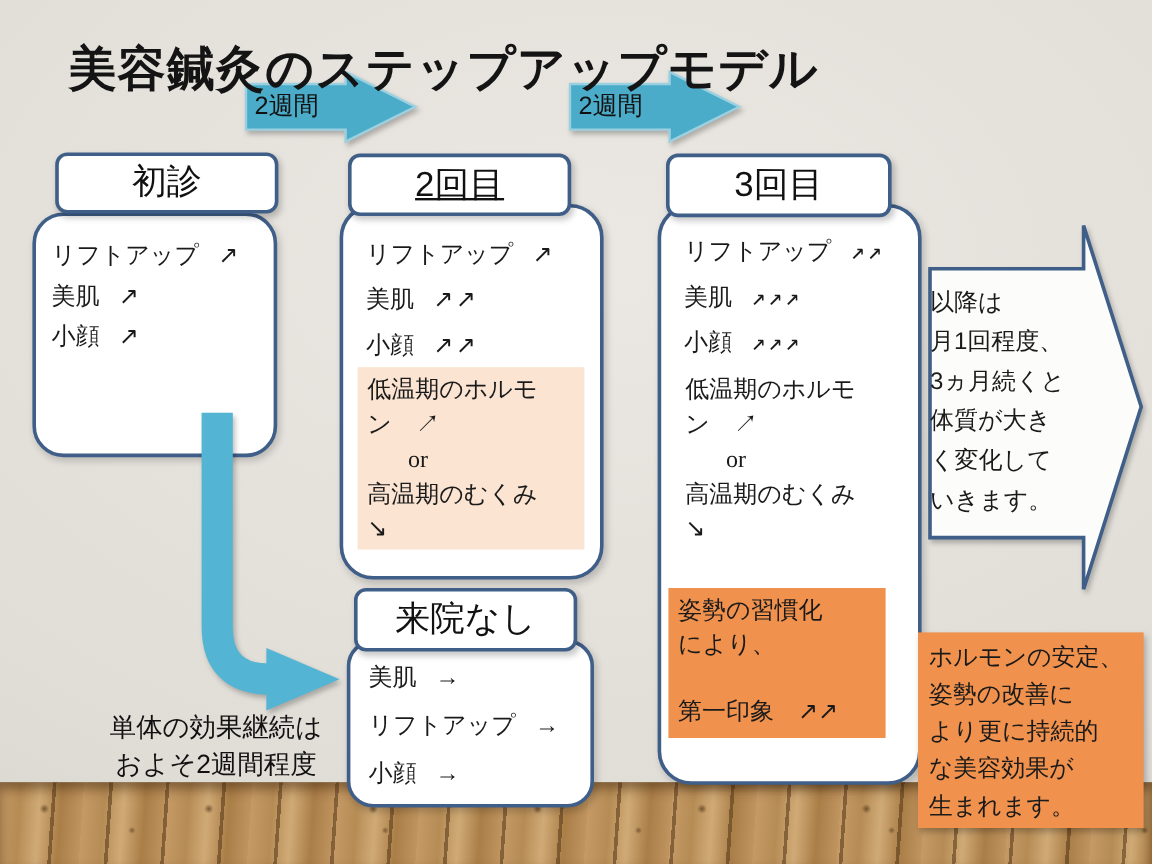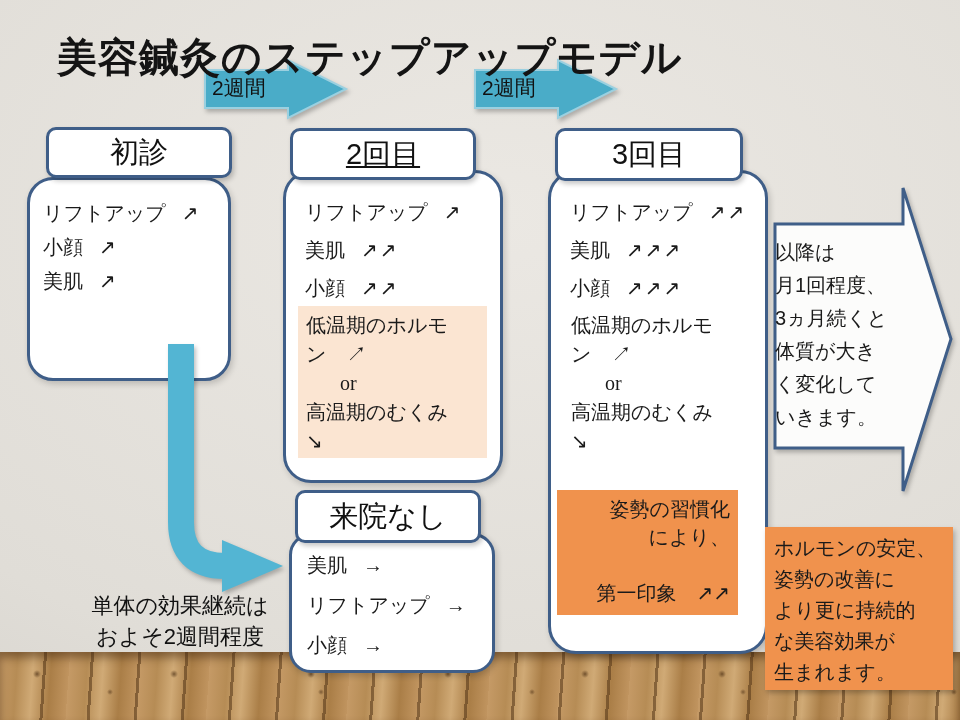--- a/index.html
+++ b/index.html
@@ -33,21 +33,21 @@
     z-index:2;box-shadow:2px 3px 6px rgba(0,0,0,.18);
   }
   .effects{position:absolute;font-size:20px;}
   .effect-row .trend{margin-left:16px;letter-spacing:2px;}
   .hormone{position:absolute;font-size:20px;line-height:29px;padding:5px 8px;box-sizing:border-box;}
   .hormone .ln{height:29px;overflow:hidden;font-family:Liberation Serif, serif;}
   .hormone .or-line{padding-left:34px;}
   .peach{background:#FBE5D2;}
   .orange-block{
     position:absolute;background:#F0924D;font-size:20px;line-height:28px;
-    padding:5px 8px;box-sizing:border-box;z-index:3;text-align:right;
+    padding:5px 8px;box-sizing:border-box;z-index:3;
   }
   .orange-block .ln{height:28px;overflow:hidden;}
   #benefit-box{
     position:absolute;left:765px;top:527px;width:188px;height:163px;
     background:#F0924D;font-size:20px;line-height:31px;padding:6px 9px;
     box-sizing:border-box;z-index:4;box-shadow:2px 3px 5px rgba(0,0,0,.25);
   }
   #benefit-box .ln{height:31px;overflow:hidden;}
   .week-label{position:absolute;font-size:21px;z-index:4;color:#111;}
   svg{position:absolute;overflow:visible;}
@@ -86,24 +86,24 @@
   </svg>
   <div class="week-label" style="left:482px;top:74px;">2週間</div>
 
   <div class="tbox" style="left:46px;top:127px;width:180px;height:45px;">初診</div>
   <div class="cbox" style="left:27px;top:177px;width:198px;height:198px;border-radius:26px;"></div>
   <div class="effects" style="left:43px;top:196px;line-height:34px;z-index:3;">
     <div class="effect-row">
       <span>リフトアップ</span><span class="trend">↗</span>
     </div>
     <div class="effect-row">
-      <span>小顔</span><span class="trend">↗</span>
+      <span>美肌</span><span class="trend">↗</span>
     </div>
     <div class="effect-row">
-      <span>美肌</span><span class="trend">↗</span>
+      <span>小顔</span><span class="trend">↗</span>
     </div>
   </div>
 
   <div class="cbox" style="left:283px;top:170px;width:214px;height:307px;"></div>
   <div class="tbox" style="left:290px;top:128px;width:180px;height:46px;text-decoration:underline;">2回目</div>
   <div class="effects" style="left:305px;top:193px;line-height:38px;z-index:3;">
     <div class="effect-row">
       <span>リフトアップ</span><span class="trend">↗</span>
     </div>
     <div class="effect-row">
@@ -116,21 +116,21 @@
   <div class="hormone peach" style="left:298px;top:306px;width:189px;height:152px;z-index:3;">
     <div class="ln">低温期のホルモ</div>
     <div class="ln">ン　↗</div>
     <div class="ln or-line">or</div>
     <div class="ln">高温期のむくみ</div>
     <div class="ln">↘</div>
   </div>
 
   <div class="cbox" style="left:548px;top:170px;width:214px;height:478px;"></div>
   <div class="tbox" style="left:555px;top:128px;width:182px;height:47px;">3回目</div>
-  <div class="effects" style="left:570px;top:193px;line-height:38px;z-index:3;">
+  <div class="effects" style="left:570px;top:193px;line-height:38px;z-index:3;font-family:Liberation Mono, monospace;">
     <div class="effect-row">
       <span>リフトアップ</span><span class="trend">↗↗</span>
     </div>
     <div class="effect-row">
       <span>美肌</span><span class="trend">↗↗↗</span>
     </div>
     <div class="effect-row">
       <span>小顔</span><span class="trend">↗↗↗</span>
     </div>
   </div>

